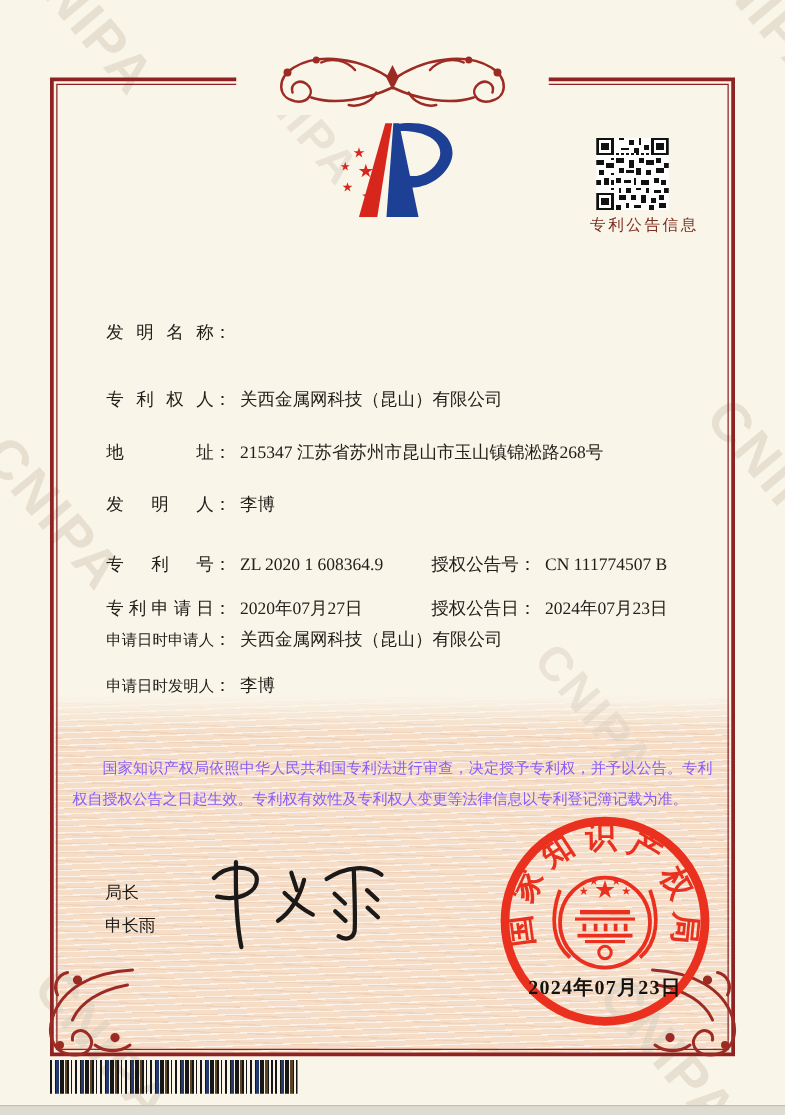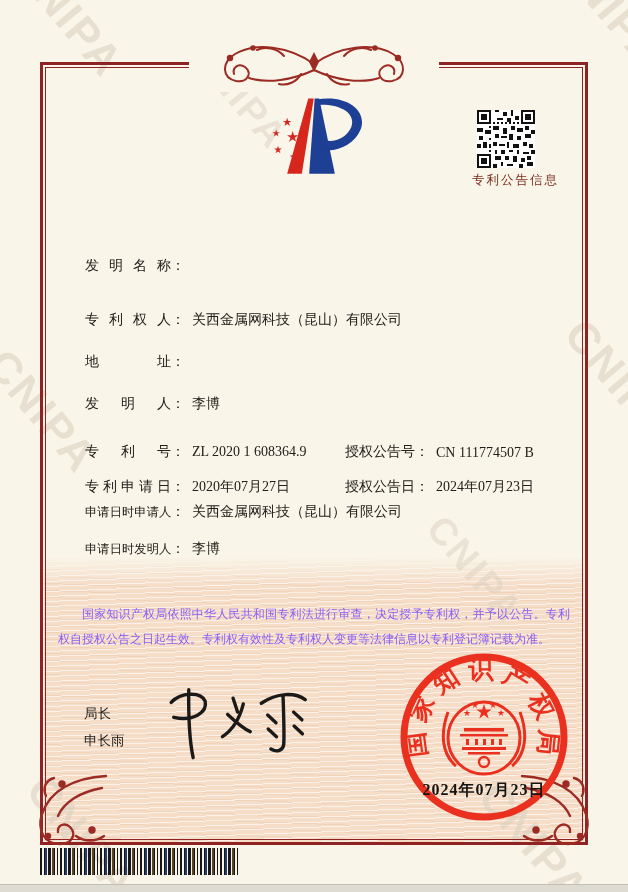--- a/index.html
+++ b/index.html
@@ -229,20 +229,21 @@
         <span class="colon">：</span>
     </div>
     <div class="row" style="top:311px">
       <span class="lbl">专利权人</span>
         <span class="colon">：</span>
       <span class="val">关西金属网科技（昆山）有限公司</span>
     </div>
     <div class="row" style="top:353px">
       <span class="lbl">地址</span>
         <span class="colon">：</span>
+      <span class="val">215347 江苏省苏州市昆山市玉山镇锦淞路268号</span>
     </div>
     <div class="row" style="top:395px">
       <span class="lbl">发明人</span>
         <span class="colon">：</span>
       <span class="val">李博</span>
     </div>
     <div class="row" style="top:431px">
       <span class="col1">
         <span class="lbl">专利号</span>
           <span class="colon">：</span>

